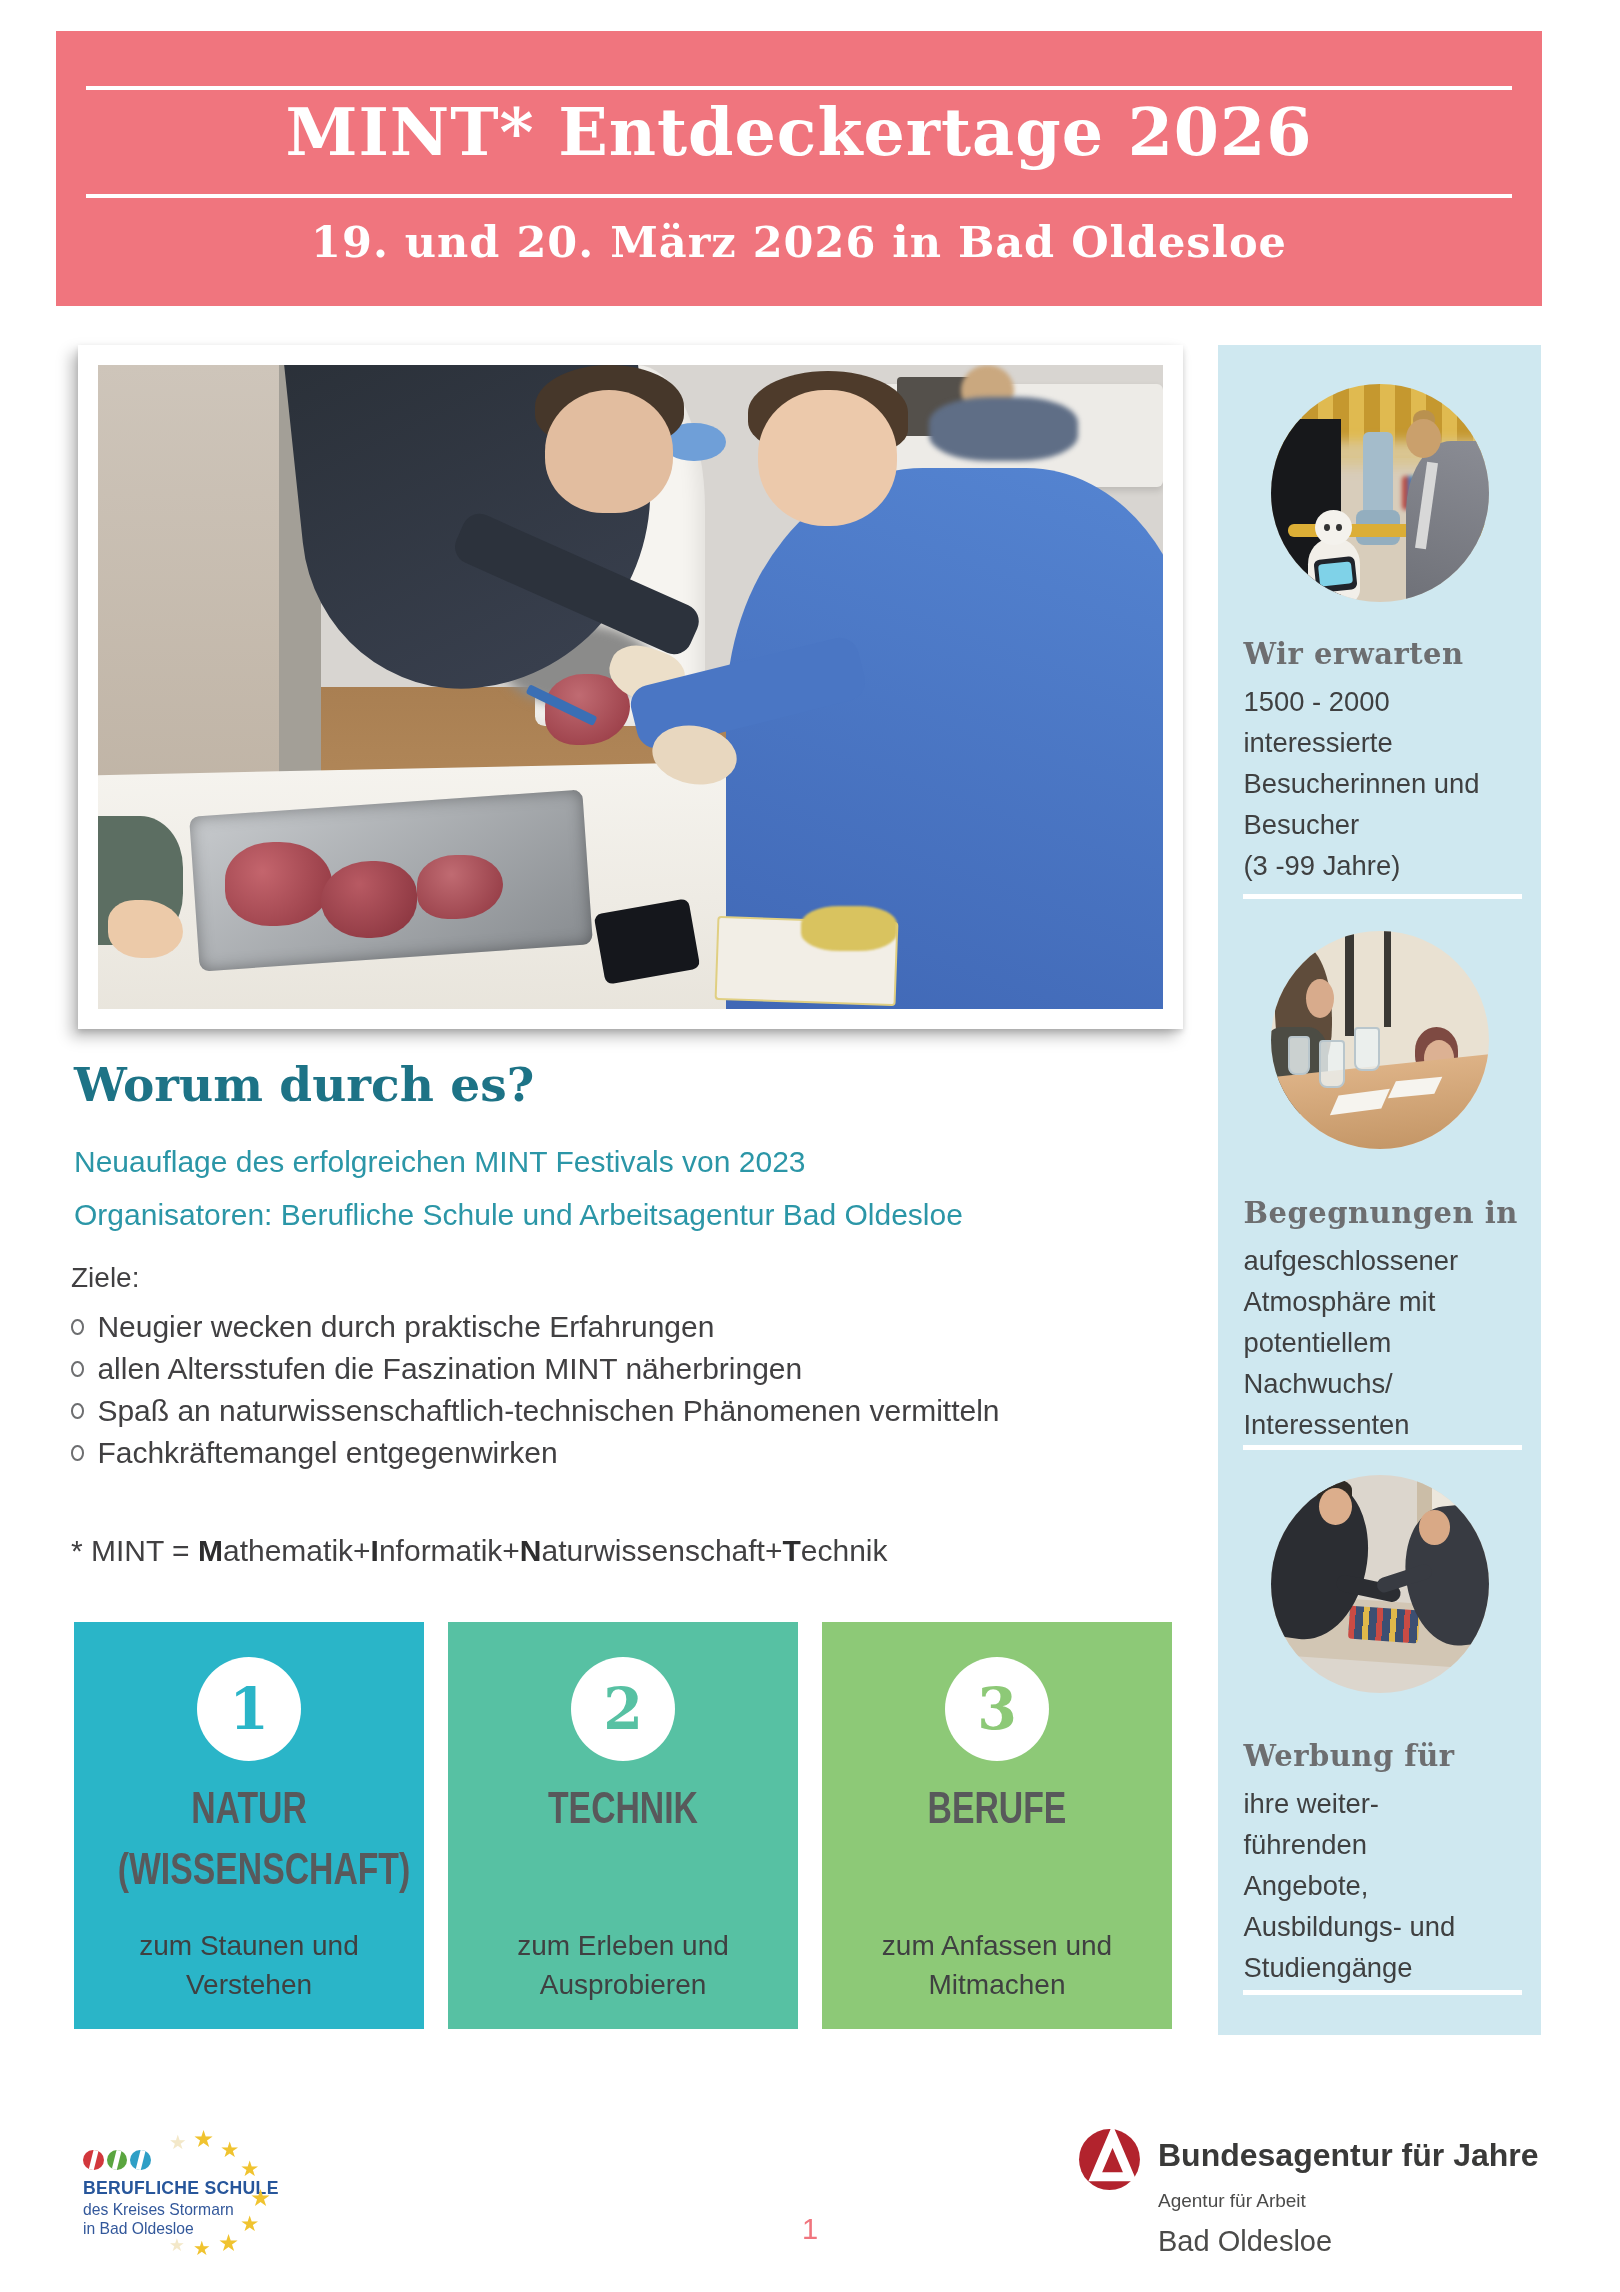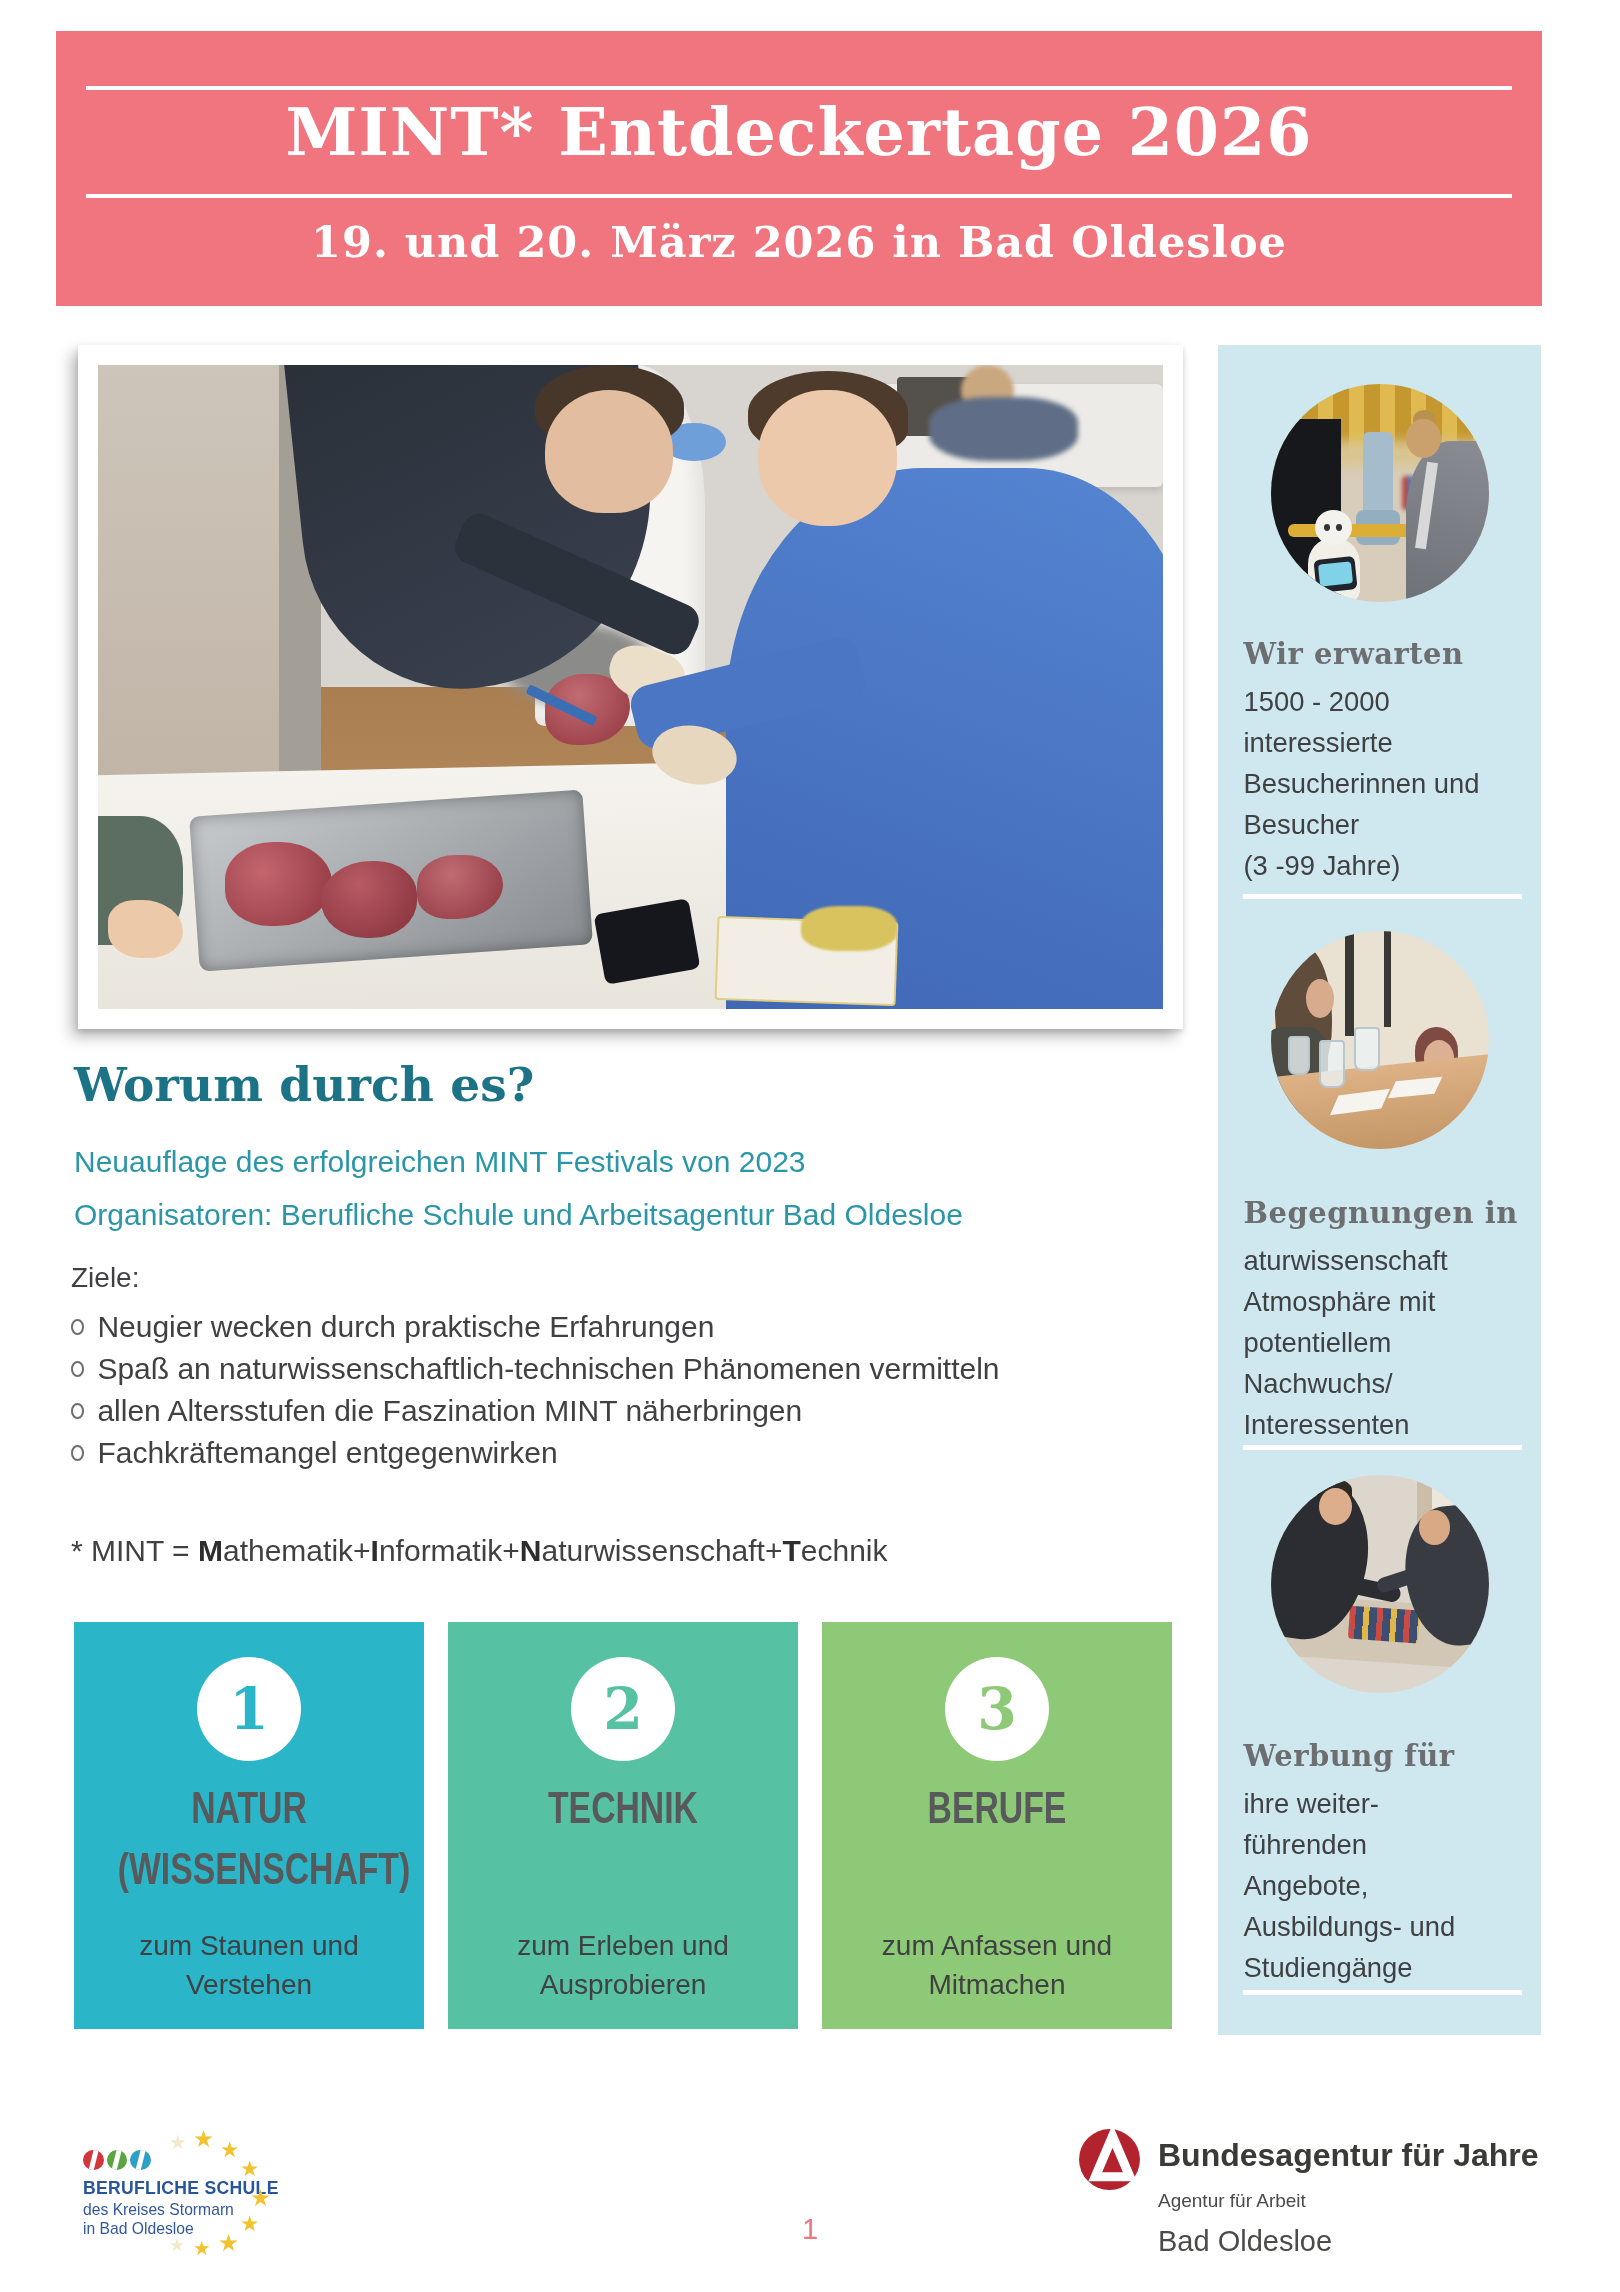--- a/index.html
+++ b/index.html
@@ -250,21 +250,21 @@
       <div class="t-table"></div>
       <div class="t-glass1"></div>
       <div class="t-glass2"></div>
       <div class="t-glass3"></div>
       <div class="t-card1"></div>
       <div class="t-card2"></div>
     </div>
 
     <div class="sb-block b2">
       <div class="sb-head">Begegnungen in</div>
-      <div class="sb-line">aturwissenschaft</div>
+      <div class="sb-line">aufgeschlossener</div>
       <div class="sb-line">Atmosphäre mit</div>
       <div class="sb-line">potentiellem</div>
       <div class="sb-line">Nachwuchs/</div>
       <div class="sb-line">Interessenten</div>
     </div>
     <div class="sb-divider d2"></div>
 
     <div class="circ c3">
       <div class="w-wall"></div>
       <div class="w-window"></div>
@@ -295,25 +295,25 @@
   <p class="intro intro1">Neuauflage des erfolgreichen MINT Festivals von 2023</p>
   <p class="intro intro2">Organisatoren: Berufliche Schule und Arbeitsagentur Bad Oldesloe</p>
   <p class="ziele">Ziele:</p>
   <ul class="goals">
     <li>
         <span class="bullet"></span>
         <span>Neugier wecken durch praktische Erfahrungen</span>
       </li>
     <li>
         <span class="bullet"></span>
-        <span>Spaß an naturwissenschaftlich-technischen Phänomenen vermitteln</span>
+        <span>allen Altersstufen die Faszination MINT näherbringen</span>
       </li>
     <li>
         <span class="bullet"></span>
-        <span>allen Altersstufen die Faszination MINT näherbringen</span>
+        <span>Spaß an naturwissenschaftlich-technischen Phänomenen vermitteln</span>
       </li>
     <li>
         <span class="bullet"></span>
         <span>Fachkräftemangel entgegenwirken</span>
       </li>
   </ul>
   <p class="footnote"><span>* MINT = </span><b>M</b><span>athematik+</span><b>I</b><span>nformatik+</span><b>N</b><span>aturwissenschaft+</span><b>T</b><span>echnik</span></p>
 
   <div class="box box1">
     <div class="num-circle"><span class="num">1</span></div>

